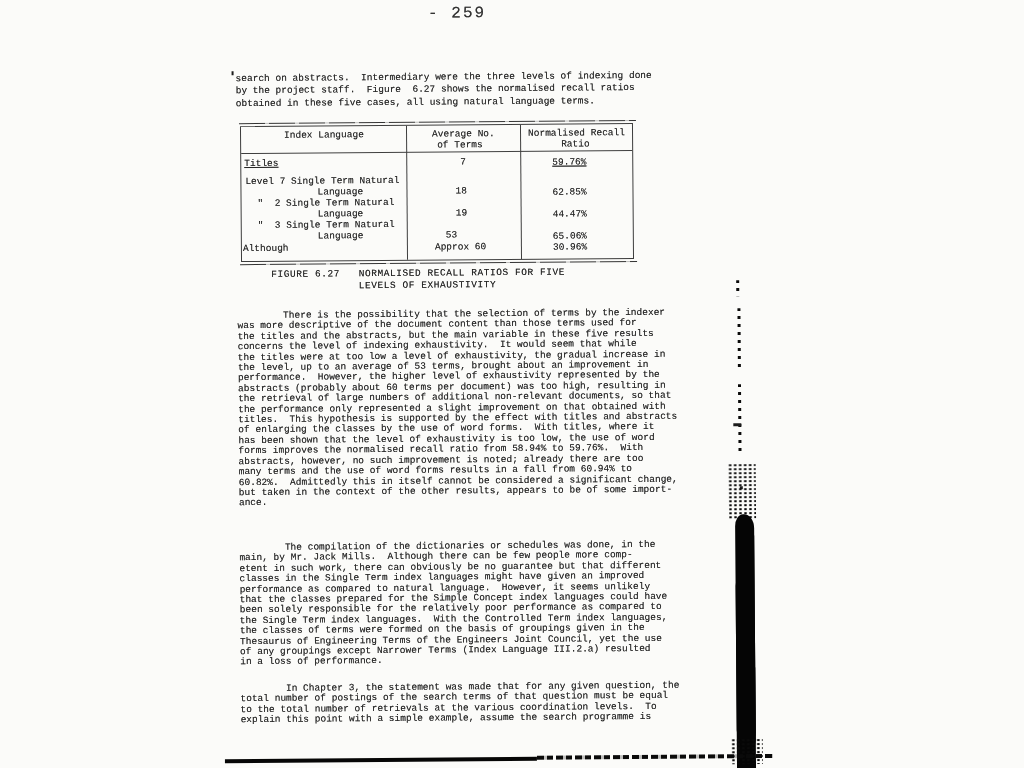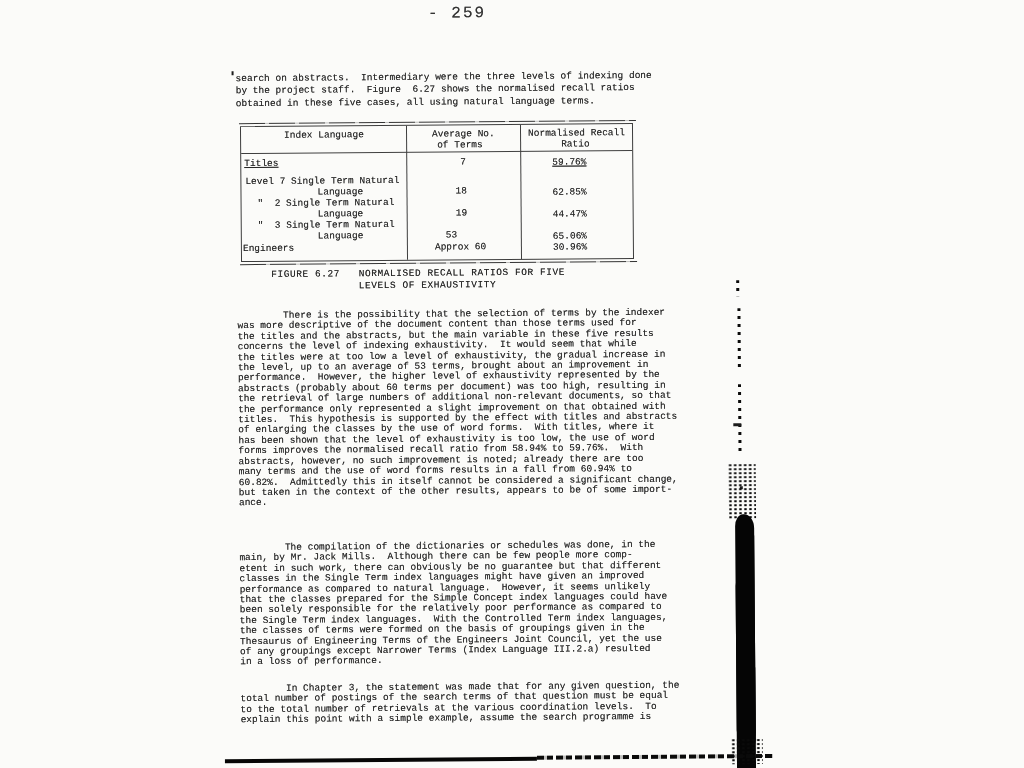--- a/index.html
+++ b/index.html
@@ -83,21 +83,21 @@
     <div class="t-text" style="left:16px;top:72px;">"  2 Single Term Natural</div>
     <div class="t-text" style="left:76px;top:83px;">Language</div>
     <div class="t-text" style="left:214px;top:83px;">19</div>
     <div class="t-text" style="left:311px;top:85px;">44.47%</div>
 
     <div class="t-text" style="left:16px;top:94px;">"  3 Single Term Natural</div>
     <div class="t-text" style="left:76px;top:105px;">Language</div>
     <div class="t-text" style="left:196px;top:105px;margin-left:8px;">53</div>
     <div class="t-text" style="left:311px;top:107px;">65.06%</div>
 
-    <div class="t-text" style="left:1px;top:117px;">Engineers</div>
+    <div class="t-text" style="left:1px;top:117px;">Although</div>
     <div class="t-text" style="left:193px;top:117px;text-align:center;">Approx 60</div>
     <div class="t-text" style="left:311px;top:118px;">30.96%</div>
   </div>
 
   <pre class="txt caption" style="left:272px;top:267px;">FIGURE 6.27   NORMALISED RECALL RATIOS FOR FIVE
               LEVELS OF EXHAUSTIVITY</pre>
 
   <pre class="txt para" style="left:238px;top:309px;">        There is the possibility that the selection of terms by the indexer
 was more descriptive of the document content than those terms used for
 the titles and the abstracts, but the main variable in these five results

